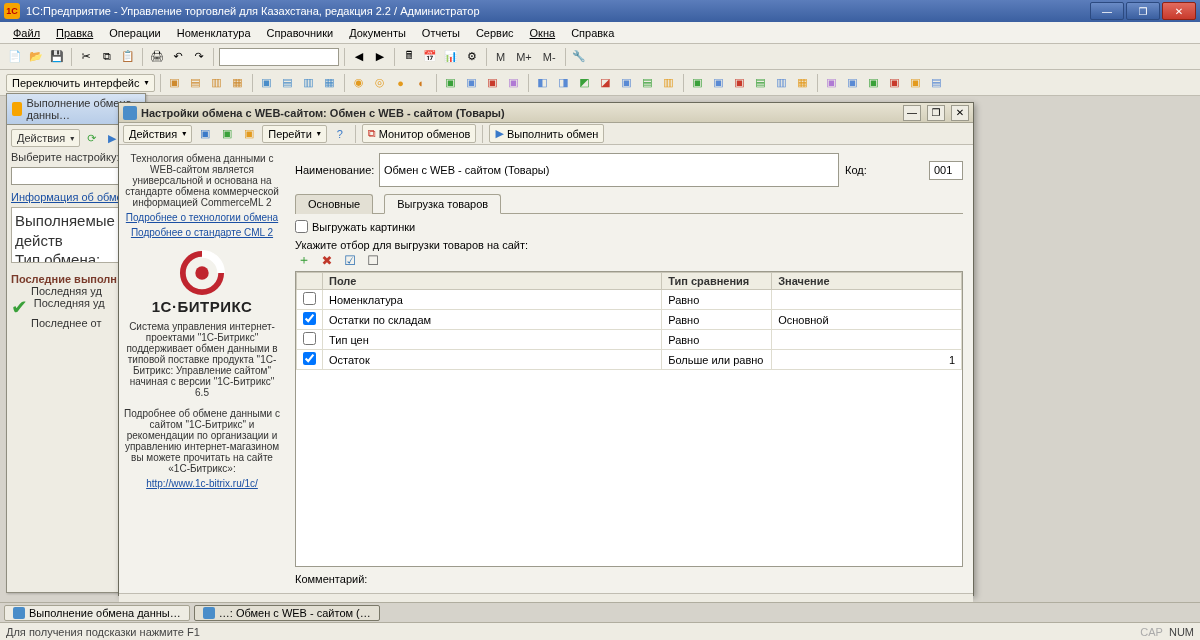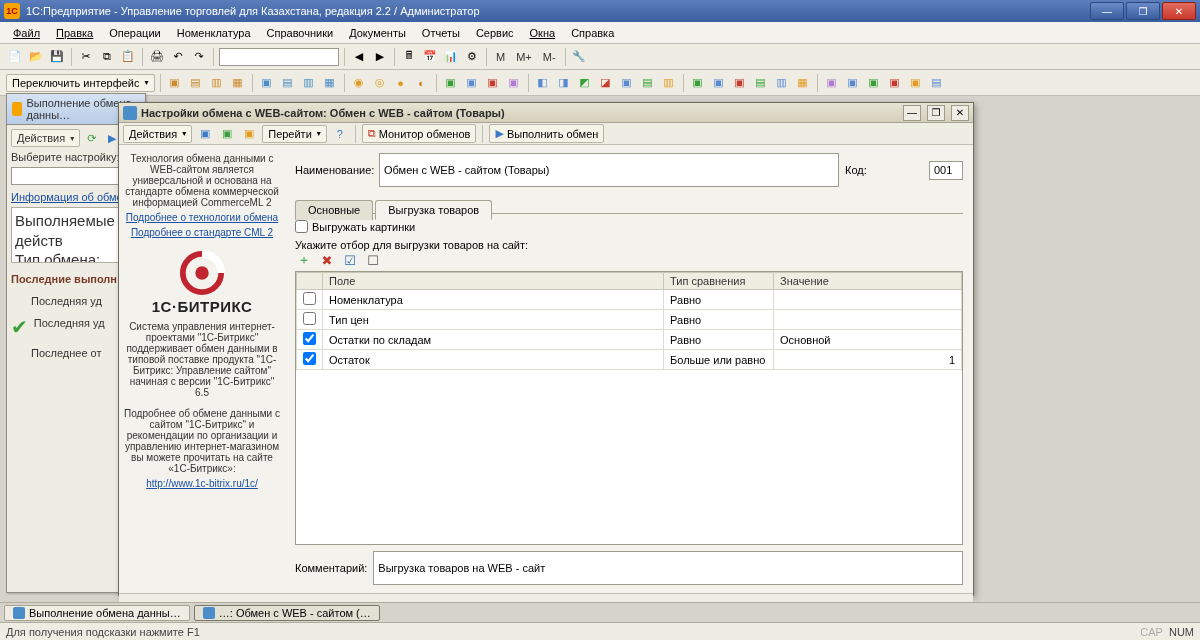--- a/index.html
+++ b/index.html
@@ -32,21 +32,21 @@
   .workspace{position:absolute;top:96px;left:0;right:0;bottom:36px;background:#d6d3cb}
 
   
   .back-window{position:absolute;left:6px;top:-3px;width:140px;height:500px;background:#eeece3;border:1px solid #8f8d7f;box-shadow:1px 1px 2px rgba(0,0,0,.2);padding:4px;font-size:11px;color:#333}
   .back-window .bw-title{background:linear-gradient(#d6e3f3,#b8cde8);padding:3px 5px;margin:-4px -4px 4px -4px;border-bottom:1px solid #8f8d7f;display:flex;align-items:center;gap:4px}
   .back-window .bw-icon{width:14px;height:14px;background:#f7a400;border-radius:2px}
   .bw-toolbar{display:flex;gap:3px;align-items:center;margin-bottom:4px}
   .bw-label{margin:4px 0}
   .bw-box{border:1px solid #b0ad9f;background:#fff;padding:3px;height:56px;font-size:15px;line-height:1.3;overflow:hidden}
   .bw-section{color:#7a3b2b;margin-top:10px;font-weight:bold}
-  .bw-check{display:flex;align-items:flex-start;gap:6px;margin-top:10px}
+  .bw-check{display:flex;align-items:flex-start;gap:6px;}
   .bw-check .tick{color:#3aa13a;font-size:20px;line-height:1}
 
   
   .dialog{position:absolute;left:118px;top:6px;width:856px;height:494px;background:#f3f2ec;border:1px solid #6b6a5c;box-shadow:2px 2px 6px rgba(0,0,0,.3)}
   .dlg-title{height:20px;background:linear-gradient(#e8e4d4,#d4cfba);border-bottom:1px solid #a6a392;display:flex;align-items:center;padding:0 4px;gap:4px}
   .dlg-title .ic{width:14px;height:14px;background:#4a8dc9;border-radius:2px}
   .dlg-title .txt{flex:1;font-weight:bold;color:#2a2a2a}
   .dlg-title .wbtn{width:18px;height:16px;border:1px solid #9c9a8c;background:#eeece3;display:flex;align-items:center;justify-content:center;font-size:10px;margin-left:2px}
   .dlg-tb{height:22px;border-bottom:1px solid #c0bdb2;display:flex;align-items:center;padding:0 4px;gap:4px;background:#eeece3}
   .dlg-body{display:flex;height:calc(100% - 20px - 24px)}
@@ -58,34 +58,34 @@
   .bitrix-name{font-weight:bold;font-size:15px;letter-spacing:.5px;color:#222;margin-bottom:6px}
 
   .right-pane{flex:1;padding:8px 10px;display:flex;flex-direction:column}
   .field-row{display:flex;align-items:center;gap:6px;margin-bottom:6px}
   .field-row label{width:78px;text-align:left}
   .text-input{flex:1;height:34px;border:1px solid #9c9a8c;background:#fff;padding:1px 4px;font-size:11px}
   .code-label{width:28px;text-align:right}
   .code-input{width:34px;height:19px;border:1px solid #9c9a8c;background:#fff;padding:1px 4px;font-size:11px;text-align:left}
 
   .tabs{display:flex;border-bottom:1px solid #a6a392;margin-bottom:4px}
-  .tab{padding:3px 12px;border:1px solid #a6a392;border-bottom:none;background:#e3e0d4;margin-right:2px;border-radius:3px 3px 0 0;position:relative;top:7px}
+  .tab{padding:3px 12px;border:1px solid #a6a392;border-bottom:none;background:#e3e0d4;margin-right:11px;border-radius:3px 3px 0 0;position:relative;top:1px}
   .tab.active{background:#f3f2ec;border-bottom:1px solid #f3f2ec}
 
   .check-row{display:flex;align-items:center;gap:4px;margin:2px 0 6px}
   .check-row input{margin:0}
   .hint{}
 
   .grid-tb{display:flex;gap:5px;margin-bottom:2px;align-items:center}
   .grid-tb .gbtn{width:18px;height:18px;display:flex;align-items:center;justify-content:center;font-size:13px}
   .plus{color:#2e9a2e}.del{color:#c0392b}.blue{color:#2a6db0}.grey{color:#555}
 
   .grid{border:1px solid #9c9a8c;background:#fff;flex:1;overflow:hidden}
   table{width:100%;border-collapse:collapse;font-size:11px}
-  th{background:#efede2;border:1px solid #c9c6b8;text-align:left;padding:2px 6px;font-weight:normal;color:#333}
+  th{background:#efede2;border:1px solid #c9c6b8;text-align:left;padding:2px 6px;font-weight:bold;color:#333}
   td{border:1px solid #dedccf;padding:2px 6px;height:17px}
   td.chk{width:22px;text-align:center}
   td.chk input{margin:0}
   tr.sel td.comp{background:#3a6fb7;color:#fff}
   td.val-right{text-align:right}
 
   .comment-row{display:flex;align-items:center;gap:6px;margin-top:6px}
 
   .dlg-footer{height:24px;border-top:1px solid #c0bdb2;display:flex;align-items:center;justify-content:flex-end;gap:8px;padding:0 8px;background:#eeece3}
   .dlg-footer button{border:none;background:none;font-size:11px;padding:2px 8px;cursor:default}
@@ -321,44 +321,43 @@
             </tr>
               </thead>
             <tbody id="grid-body">
                 <tr>
                   <td class="chk"><input type="checkbox" style=""></td>
                   <td>Номенклатура</td>
                   <td class="comp">Равно</td>
                   <td class=""></td>
                 </tr>
                 <tr>
+                  <td class="chk"><input type="checkbox" checked="" style=""></td>
+                  <td>Остатки по складам</td>
+                  <td class="comp">Равно</td>
+                  <td class="">Основной</td>
+                </tr>
+                <tr>
                   <td class="chk"><input type="checkbox" style=""></td>
                   <td>Тип цен</td>
                   <td class="comp">Равно</td>
                   <td class=""></td>
-                </tr>
-                <tr>
-                  <td class="chk"><input type="checkbox" checked="" style=""></td>
-                  <td>Остатки по складам</td>
-                  <td class="comp">Равно</td>
-                  <td class="">Основной</td>
                 </tr>
                 <tr>
                   <td class="chk"><input type="checkbox" checked="" style=""></td>
                   <td>Остаток</td>
                   <td class="comp">Больше или равно</td>
                   <td class="val-right">1</td>
                 </tr>
               </tbody>
           </table>
         </div>
 
         <div class="comment-row">
           <label>Комментарий:</label>
-          <input class="text-input" value="Выгрузка товаров на WEB - сайт" style="">
         </div>
       </div>
     </div>
     <div class="dlg-footer">
       <button class="primary">OK</button>
       <button><u>Записать</u></button>
       <button><u>Закрыть</u></button>
     </div>
   </div>
 </div>

